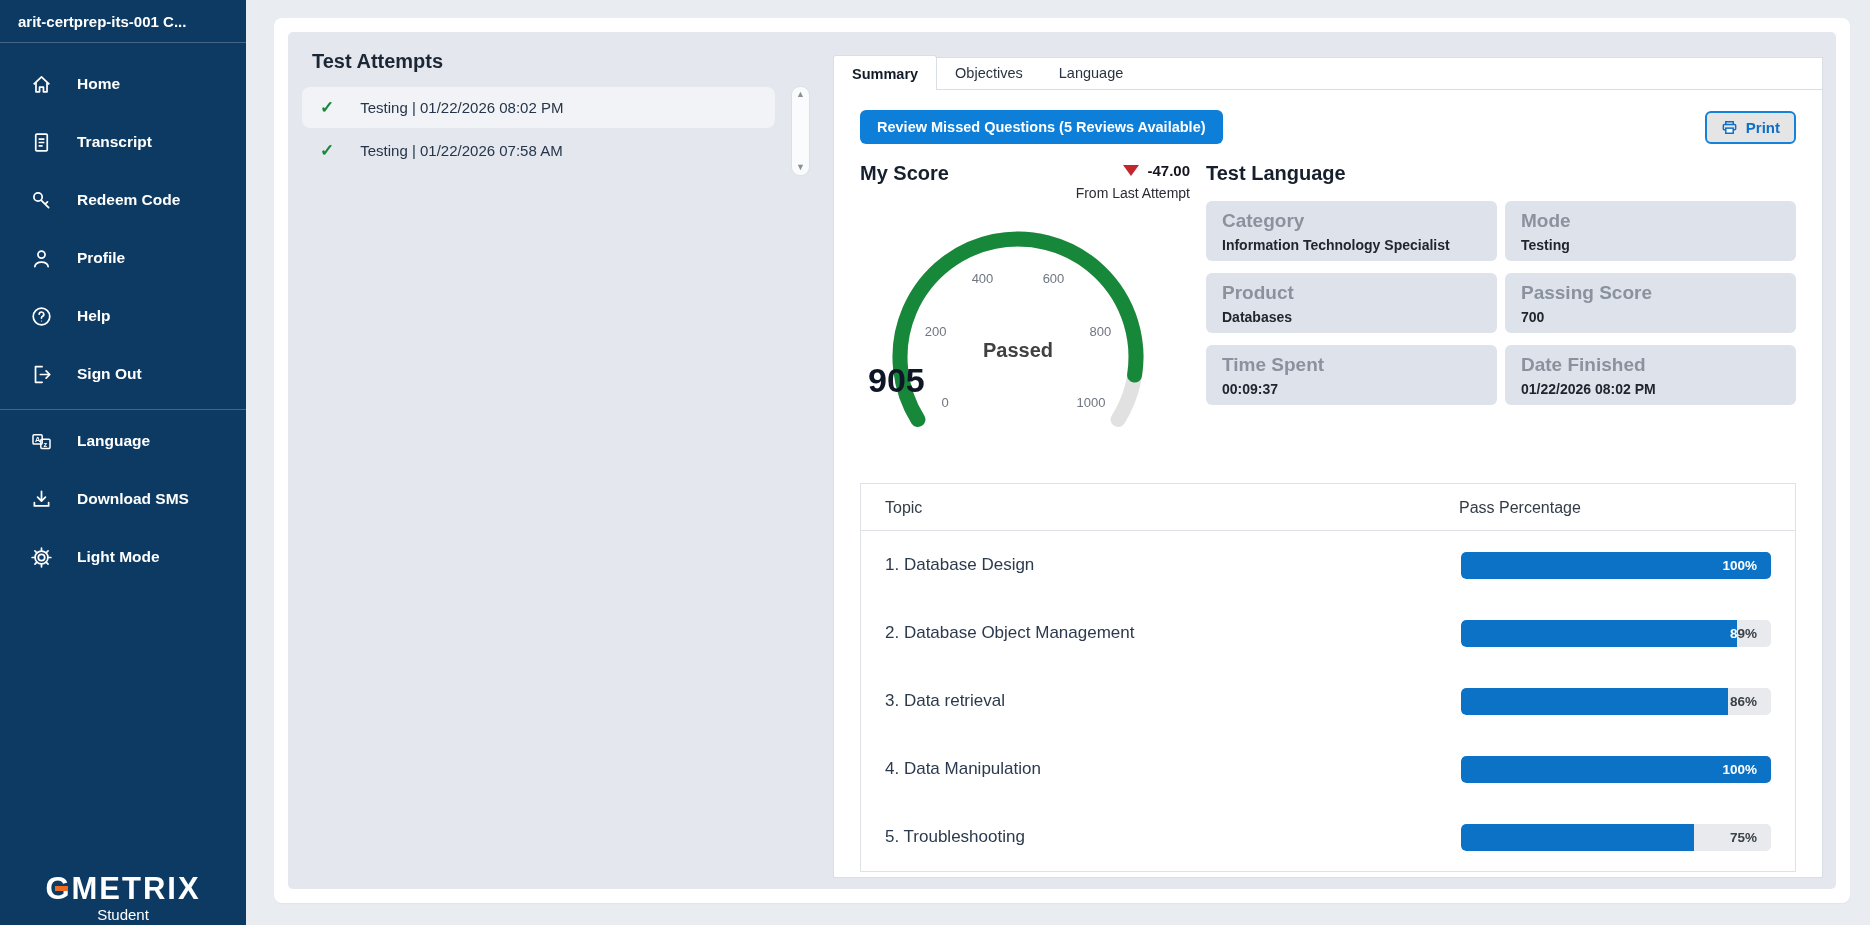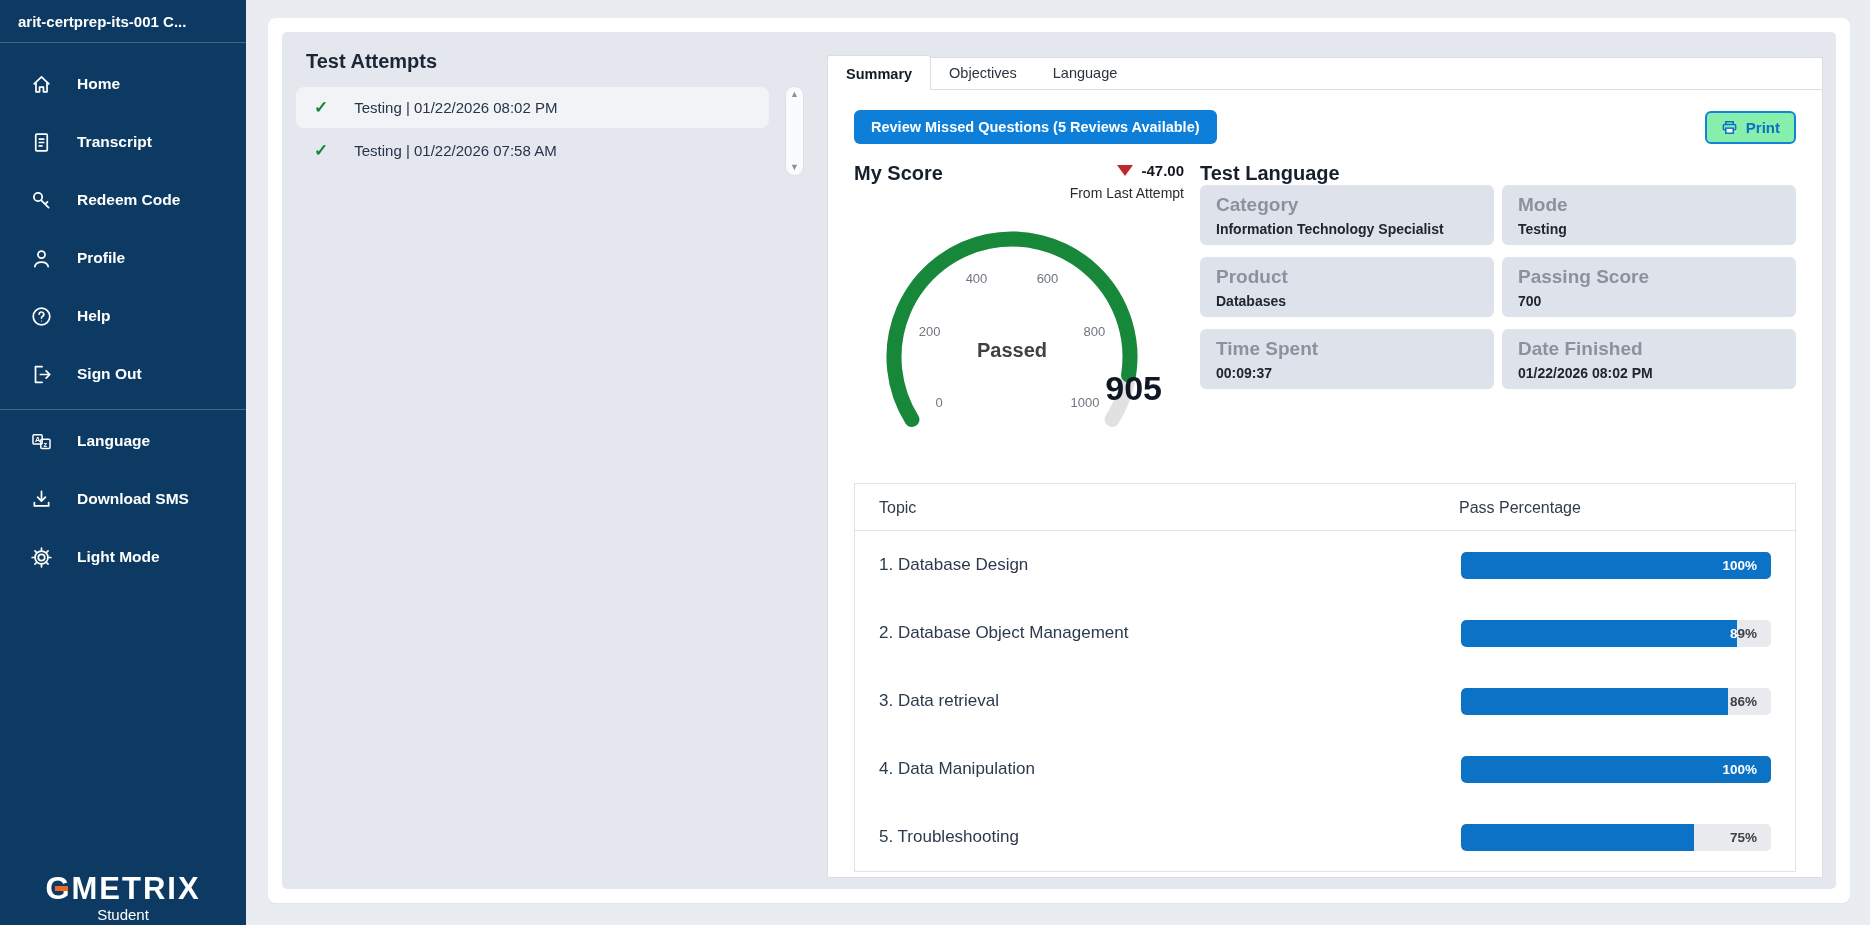--- a/index.html
+++ b/index.html
@@ -20,21 +20,21 @@
   .sb-spacer { flex:1; }
   .sb-logo-wrap { text-align:center; padding-bottom:2px; }
   .sb-logo { font-size:31px; font-weight:700; letter-spacing:2px; position:relative;
     display:inline-block; line-height:1; }
   .logo-g { position:relative; display:inline-block; }
   .logo-g::after { content:""; position:absolute; left:10px; top:13px;
     width:13px; height:5px; background:#ed6b21; }
   .sb-logo-sub { font-size:15px; font-weight:400; margin-top:2px; }
 
   
-  .content { flex:1; padding:18px 20px 22px 22px; height:925px; }
+  .content { flex:1; padding:18px 20px 22px 28px; height:925px; }
   .card-white { background:#fff; border-radius:8px; height:100%; padding:14px;
     box-shadow:0 1px 2px rgba(0,0,0,.04); }
   .card-inner { background:#e4e7ee; border-radius:5px; height:100%;
     display:flex; position:relative; }
 
   
   .left-col { width:545px; min-width:545px; padding:18px 14px 0 14px; position:relative; }
   .attempts-title { font-size:20px; font-weight:700; color:#1c2736; margin:0 0 14px 10px; }
   .attempt-list { position:relative; margin-right:12px; }
   .attempt-item { display:flex; align-items:center; gap:26px; height:41px;
@@ -57,42 +57,42 @@
     border-bottom:1px solid #d9dee4; }
   .tab { padding:7px 18px 8px; font-size:14.5px; color:#2a3440; cursor:pointer; }
   .tab.active { font-weight:700; color:#111c28; background:#fff;
     border:1px solid #d9dee4; border-bottom:none; margin:-4px 0 -1px -1px;
     padding-top:10px; border-radius:3px 3px 0 0; }
   .panel-body { flex:1; padding:20px 26px 28px; overflow:hidden; }
 
   .action-row { display:flex; justify-content:space-between; align-items:center; }
   .review-btn { background:#0e7fd8; color:#fff; border:none; border-radius:6px;
     font-family:inherit; font-size:14.5px; font-weight:700; padding:9px 17px; cursor:pointer; }
-  .print-btn { background:#86efac; border:2px solid #1283d8; color:#0d6fc7;
+  .print-btn { background:#e5e5e5; border:2px solid #1283d8; color:#0d6fc7;
     border-radius:6px; font-family:inherit; font-size:15px; font-weight:700;
     padding:6px 14px; cursor:pointer; display:flex; align-items:center; gap:8px; }
 
   .score-details-row { display:flex; margin-top:18px; }
   .score-block { width:330px; min-width:330px; position:relative; }
   .section-title { font-size:20px; font-weight:700; color:#16202c; }
   .change-block { position:absolute; right:0; top:0; text-align:right; }
   .change-val { font-size:15px; font-weight:700; color:#15151f;
     display:flex; align-items:center; gap:8px; justify-content:flex-end; }
   .tri-down { width:0; height:0; border-left:8px solid transparent;
     border-right:8px solid transparent; border-top:11px solid #c1272d; display:inline-block; }
   .change-note { font-size:14px; color:#2b2b35; margin-top:6px; }
   .gauge-wrap { position:relative; width:300px; margin:22px 0 0 8px; }
   .gauge-tick { font-size:13px; fill:#6e7680; }
   .gauge-status { position:absolute; width:100%; text-align:center; top:132px;
     font-size:20px; font-weight:700; color:#404040; }
-  .gauge-number { position:absolute; width:100%; text-align:right; top:162px;
+  .gauge-number { position:absolute; width:100%; text-align:left; top:154px;
     font-size:34px; font-weight:700; color:#0f1726; }
 
   .details-block { flex:1; margin-left:16px; }
-  .details-grid { display:grid; grid-template-columns:1fr 1fr; gap:12px 8px; }
+  .details-grid { display:grid; grid-template-columns:1fr 1fr; gap:12px 8px; margin-top:16px; }
   .detail-card { background:#dee3eb; border-radius:6px; padding:9px 16px 10px; height:60px; }
   .detail-label { font-size:19px; font-weight:700; color:#8b929d; line-height:1.15; }
   .detail-value { font-size:14px; font-weight:700; color:#20262e; margin-top:5px; }
 
   
   .topic-table { border:1px solid #dfe3e8; margin-top:42px; }
   .tt-header { display:flex; padding:15px 24px 13px; border-bottom:1px solid #dfe3e8;
     font-size:16px; color:#323c46; }
   .tt-header .th-topic { flex:1; }
   .tt-header .th-pass { width:312px; }

